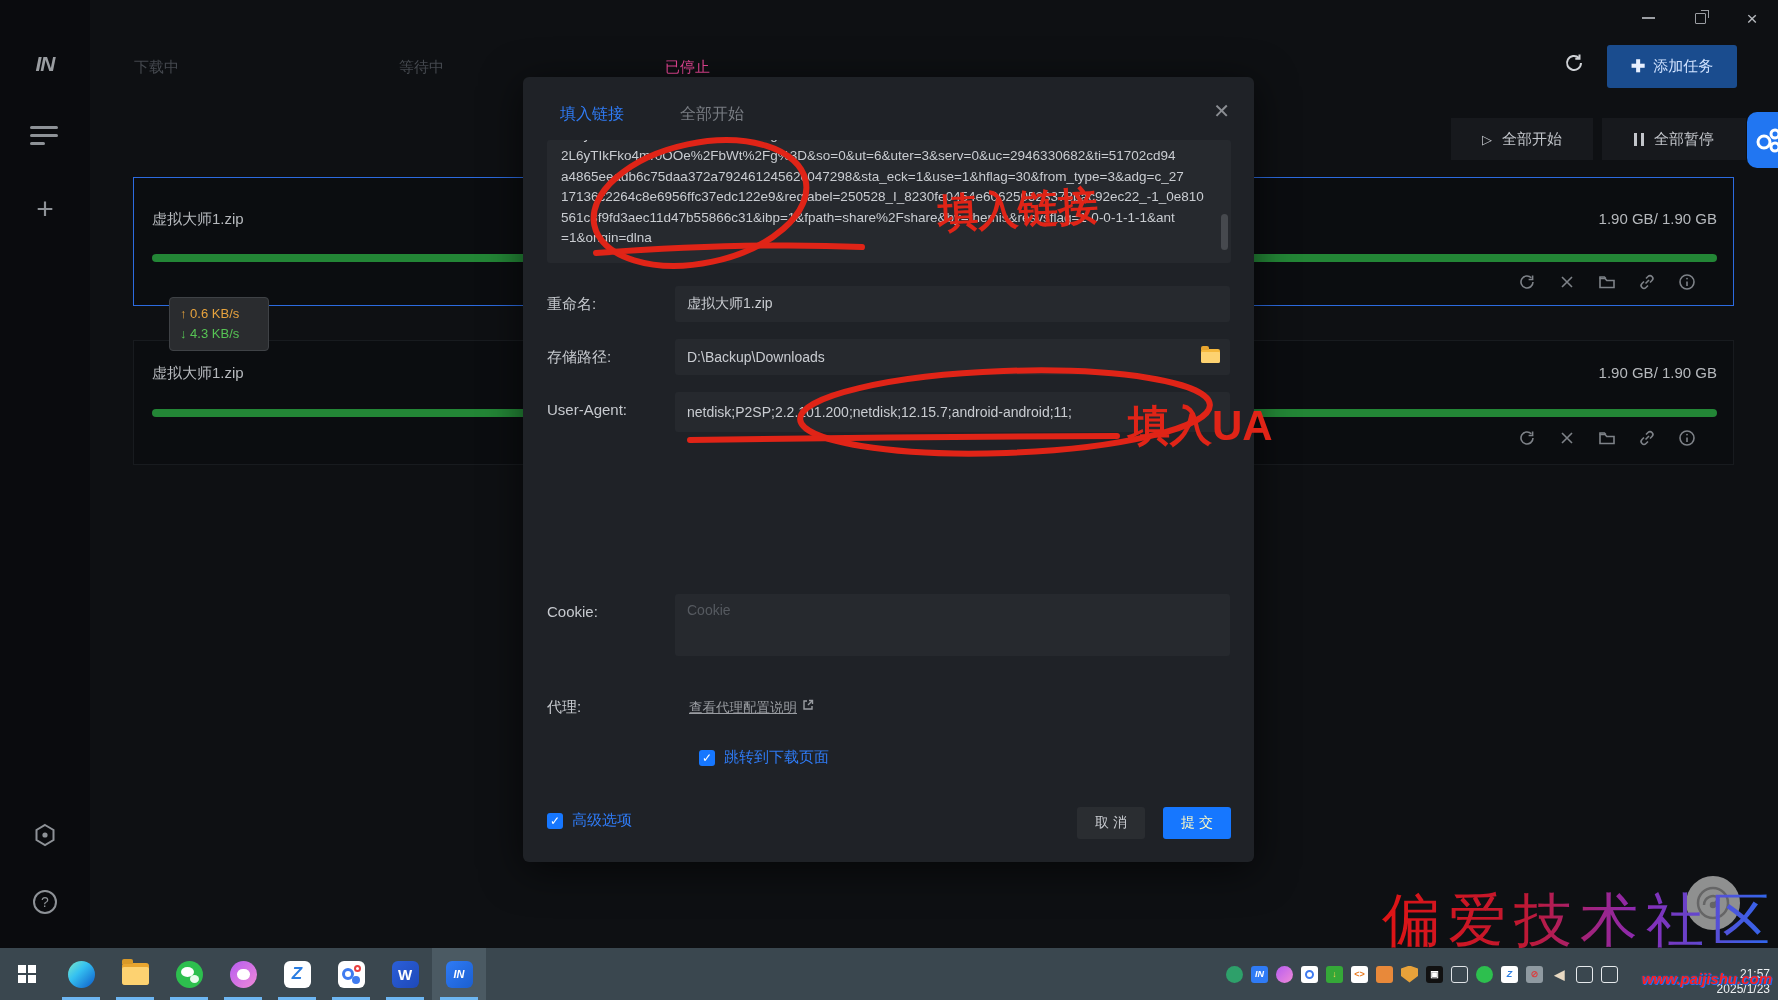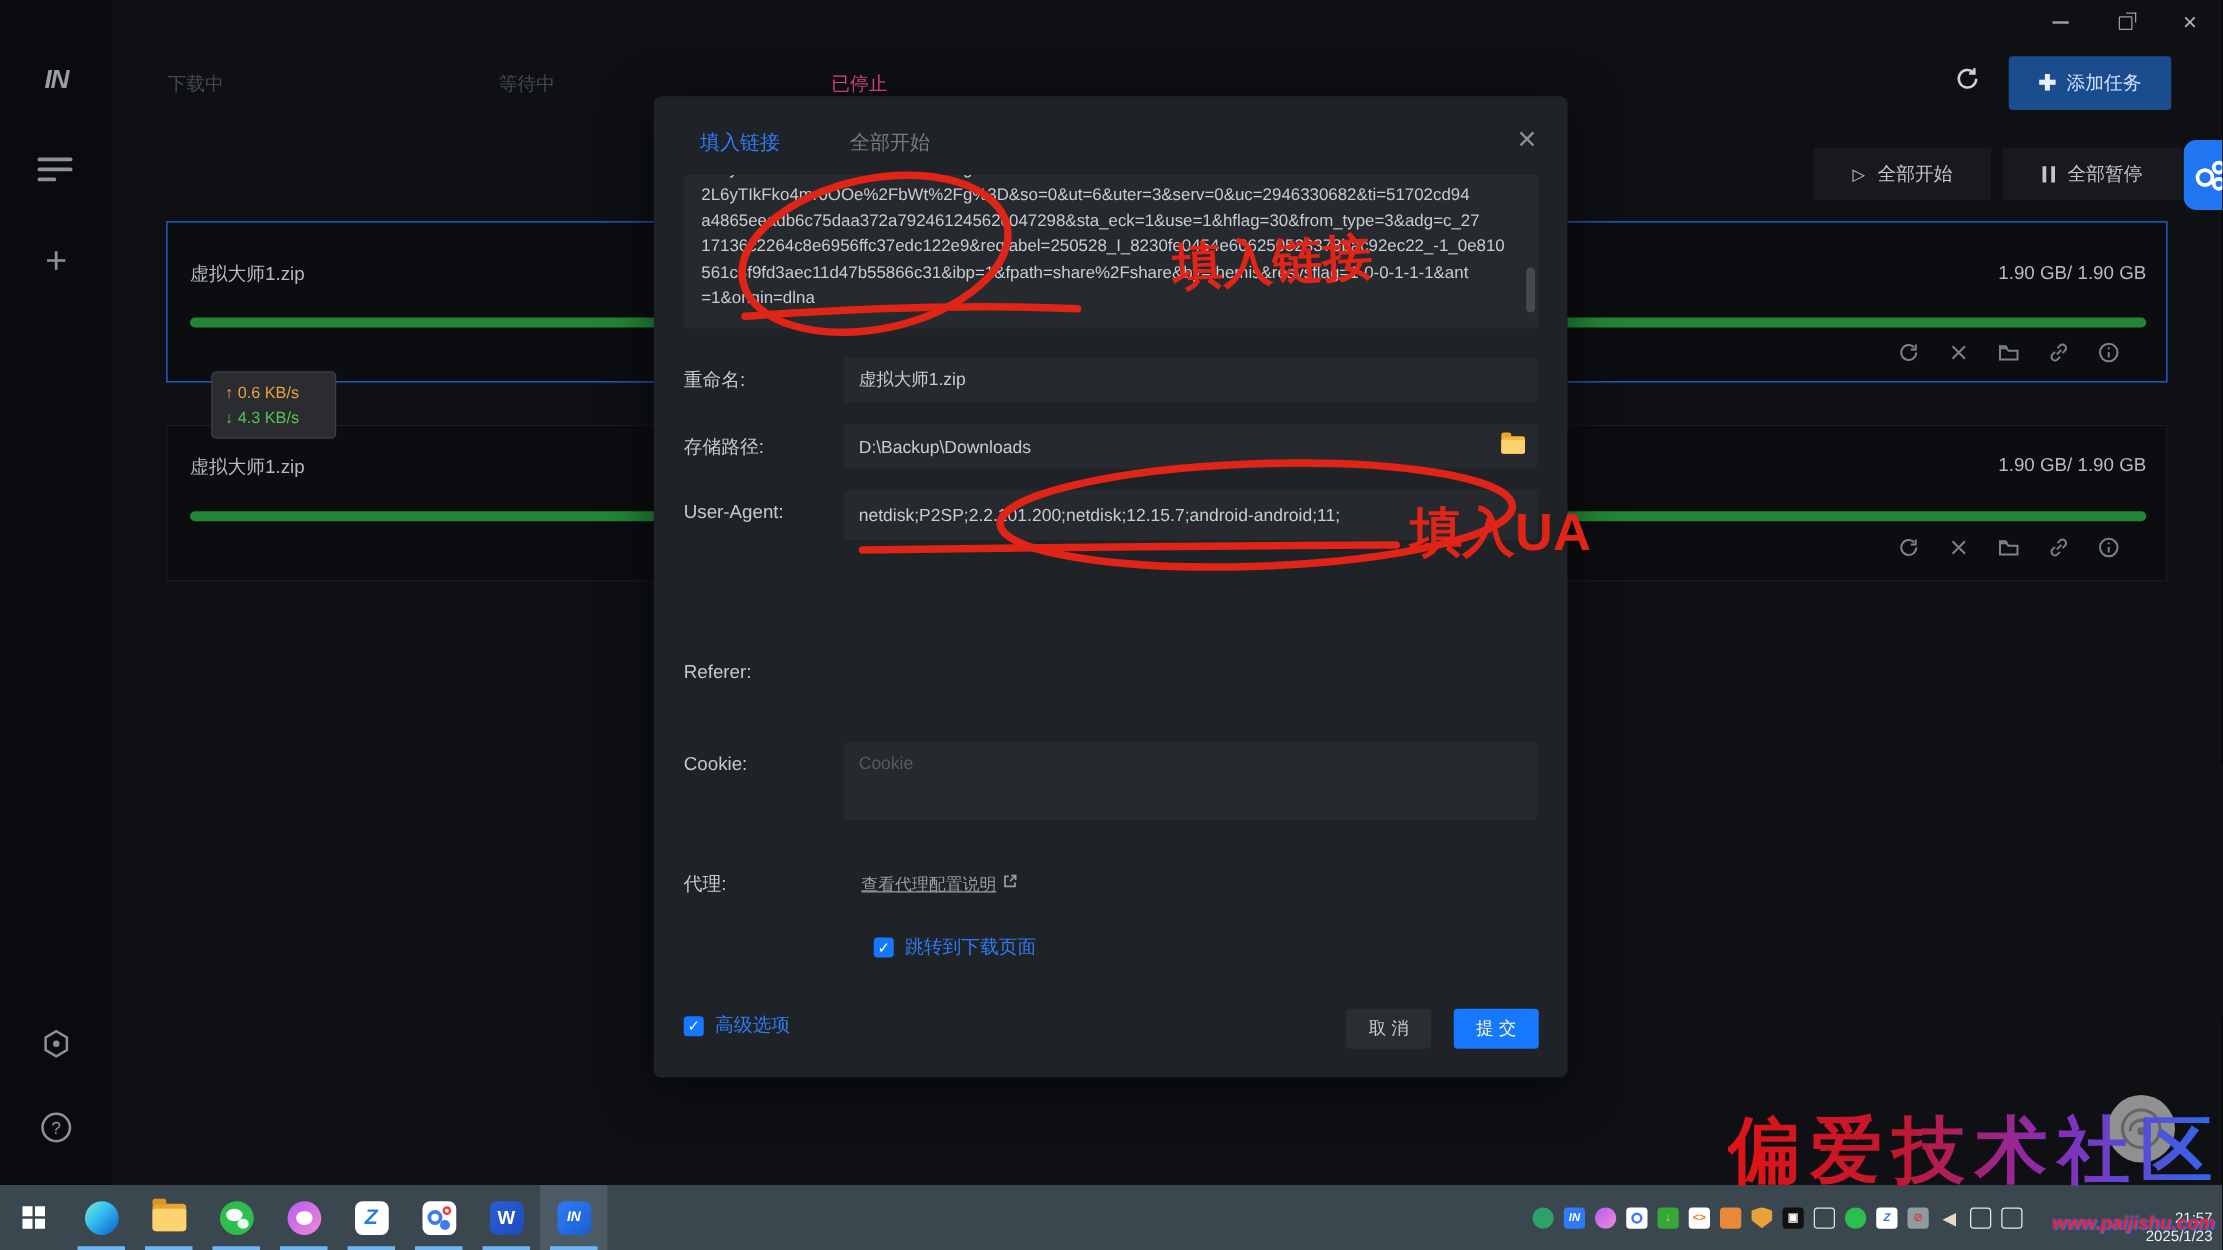--- a/index.html
+++ b/index.html
@@ -86,21 +86,21 @@
   .cb{width:16px;height:16px;background:#1677ff;border-radius:3px;color:#fff;font-size:12px;line-height:16px;text-align:center;flex:none}
   .btn{position:absolute;top:730px;width:68px;height:32px;border-radius:3px;font-size:14px;display:flex;align-items:center;justify-content:center}
   .cancel{left:554px;background:#2a2d31;color:#c9ccd1}
   .submit{left:640px;background:#1677ff;color:#fef9c3}
   
   .anno-svg{position:absolute;left:0;top:0;z-index:60;pointer-events:none}
   .anno-text{position:absolute;color:#e02417;font-weight:700;z-index:60;pointer-events:none}
   .note-link{left:938px;top:182px;font-size:40px;transform:rotate(-3deg)}
   .note-ua{left:1128px;top:398px;font-size:42px}
   
-  .wm-title{position:absolute;right:0px;bottom:40px;font-size:58px;font-weight:700;letter-spacing:8px;z-index:50;
+  .wm-title{position:absolute;right:0px;bottom:40px;font-size:58px;font-weight:400;letter-spacing:8px;z-index:50;
     background:linear-gradient(90deg,#e01414 0%,#c01830 35%,#8b2bb5 65%,#2b6bf0 100%);
     -webkit-background-clip:text;background-clip:text;color:transparent;pointer-events:none}
   .wm-url{position:absolute;right:6px;bottom:13px;font-size:15px;font-weight:700;font-style:italic;color:#ff1f1f;
     text-shadow:1px 1px 0 #2b6bf0,0 0 2px #2b6bf0;z-index:46;pointer-events:none}
   
   .gauge{position:absolute;left:1686px;top:876px;width:54px;height:54px;border-radius:50%;background:#9e9e9e;opacity:.9;
     display:flex;align-items:center;justify-content:center;z-index:40}
   
   .taskbar{position:absolute;left:0;right:0;bottom:0;height:52px;background:#3a474f;display:flex;align-items:center;z-index:30}
   .startbtn{width:54px;height:52px;display:flex;align-items:center;justify-content:center}
@@ -294,21 +294,20 @@
       </div>
     </div>
 
     <div class="field f-ua">
       <div class="flabel">User-Agent:</div>
       <input class="inp" value="netdisk;P2SP;2.2.101.200;netdisk;12.15.7;android-android;11;" style="">
     </div>
 
 
     <div class="field f-ref">
-      <div class="flabel">Referer:</div>
     </div>
 
     <div class="field f-cookie">
       <div class="flabel">Cookie:</div>
       <textarea class="inp" placeholder="Cookie" style=""></textarea>
     </div>
 
     <div class="field f-proxy">
       <div class="flabel">代理:</div>
       <div class="proxyhelp">

